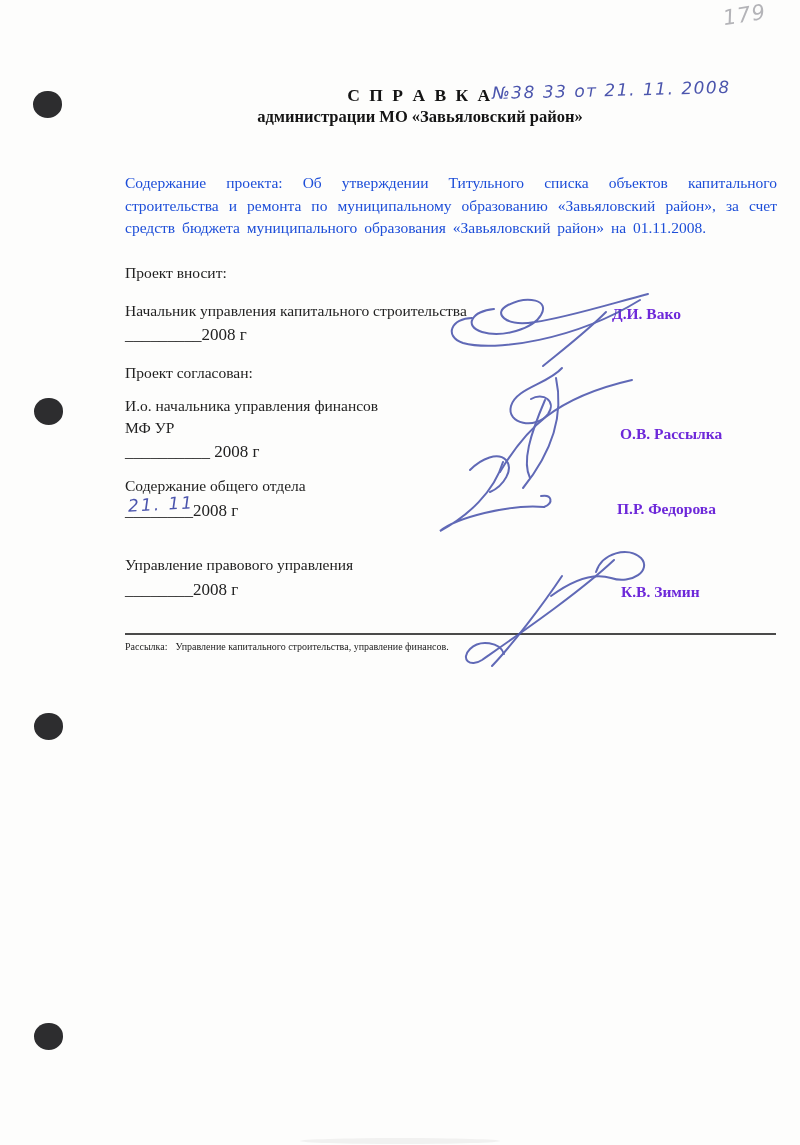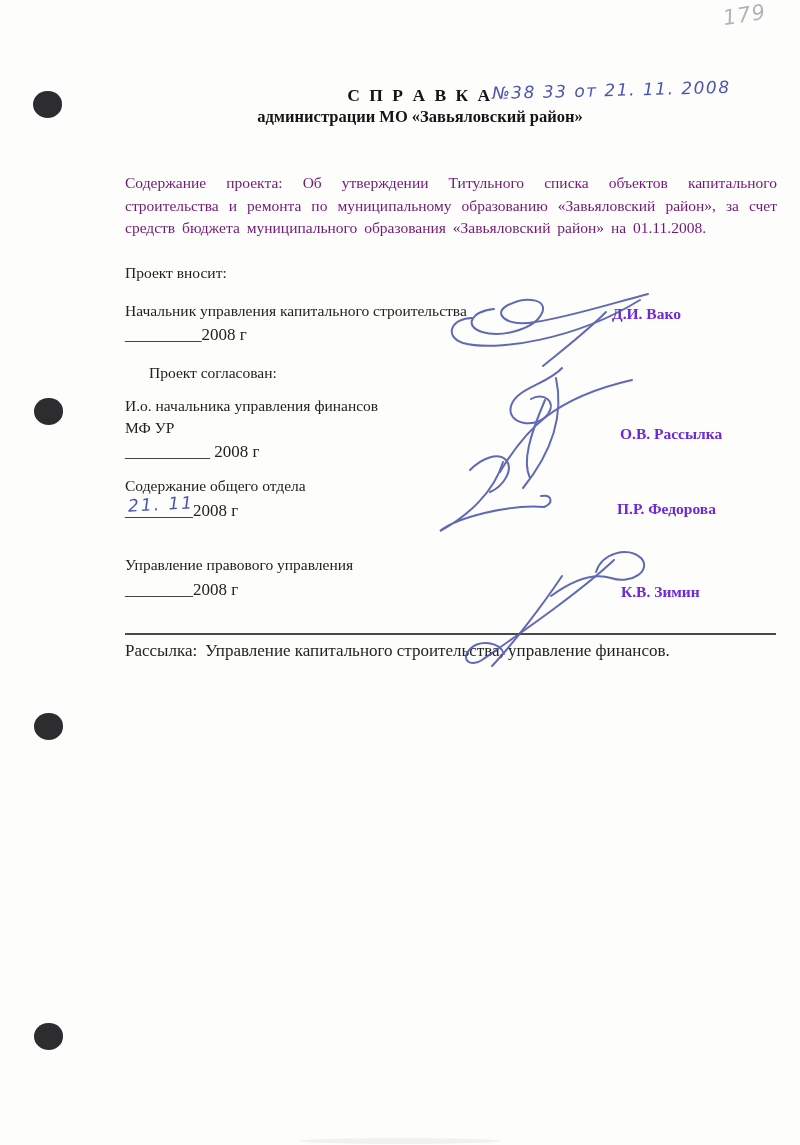--- a/index.html
+++ b/index.html
@@ -61,21 +61,21 @@
   }
 
   
   .content-par {
     position: absolute;
     left: 125px; top: 172px; width: 652px;
     font-size: 15.5px;
     line-height: 22.5px;
     text-align: justify;
     word-spacing: 3px;
-    color: #701a75;
+    color: #1d4ed8;
   }
   .label-line { position: absolute; left: 125px; font-size: 15.5px; color: #222; }
 
   .role-line { position: absolute; left: 125px; font-size: 15.5px; color: #222; white-space: nowrap; text-align: center; }
   .date-line { position: absolute; left: 125px; font-size: 17px; color: #222; white-space: nowrap; }
   .sig-name  { position: absolute; font-size: 15.5px; color: #6d28d9; white-space: nowrap; font-weight: bold; }
 
   .hand-date {
     position: absolute;
     left: 128px; top: 494px;
@@ -85,21 +85,21 @@
   }
 
   .rule {
     position: absolute;
     left: 125px; top: 633px; width: 651px; height: 2px;
     background: #4a4a4a;
   }
   .footer-line {
     position: absolute;
     left: 125px; top: 641px;
-    font-size: 17px;
+    font-size: 10px;
     color: #222;
     white-space: nowrap;
   }
   .footer-line .lbl { margin-right: 8px; }
 
   .ink-overlay { position: absolute; left: 0; top: 0; pointer-events: none; }
 
   .bottom-smudge {
     position: absolute;
     left: 300px; top: 1138px; width: 200px; height: 6px;
@@ -121,21 +121,21 @@
 
   <div class="header">
     <div><span class="title">С П Р А В К А</span></div>
     <div class="subtitle">администрации МО «Завьяловский район»</div>
   </div>
   <div class="title-annotation hand" style="color:#4b55ad;">№38 33 от  21. 11. 2008</div>
 
   <div class="content-par">Содержание проекта: Об утверждении Титульного списка объектов капитального строительства и ремонта по муниципальному образованию «Завьяловский район», за счет средств бюджета муниципального образования «Завьяловский район» на 01.11.2008.</div>
 
   <div class="label-line" style="top:264px;">Проект вносит:</div>
-  <div class="label-line" style="top:364px;margin-left:24px;">Проект согласован:</div>
+  <div class="label-line" style="top:364px;">Проект согласован:</div>
 
   <div class="role-line" style="top:302px;">Начальник управления капитального строительства</div>
   <div class="date-line" style="top:325px;"><span>_________</span><span>2008 г</span></div>
   <div class="sig-name" style="left:612px; top:305px;">Д.И. Вако</div>
 
   <div class="role-line" style="top:397px;">И.о. начальника управления финансов</div>
   <div class="role-line" style="top:419px;">МФ УР</div>
   <div class="date-line" style="top:442px;"><span>__________</span><span> 2008 г</span></div>
   <div class="sig-name" style="left:620px; top:425px;">О.В. Рассылка</div>
 

